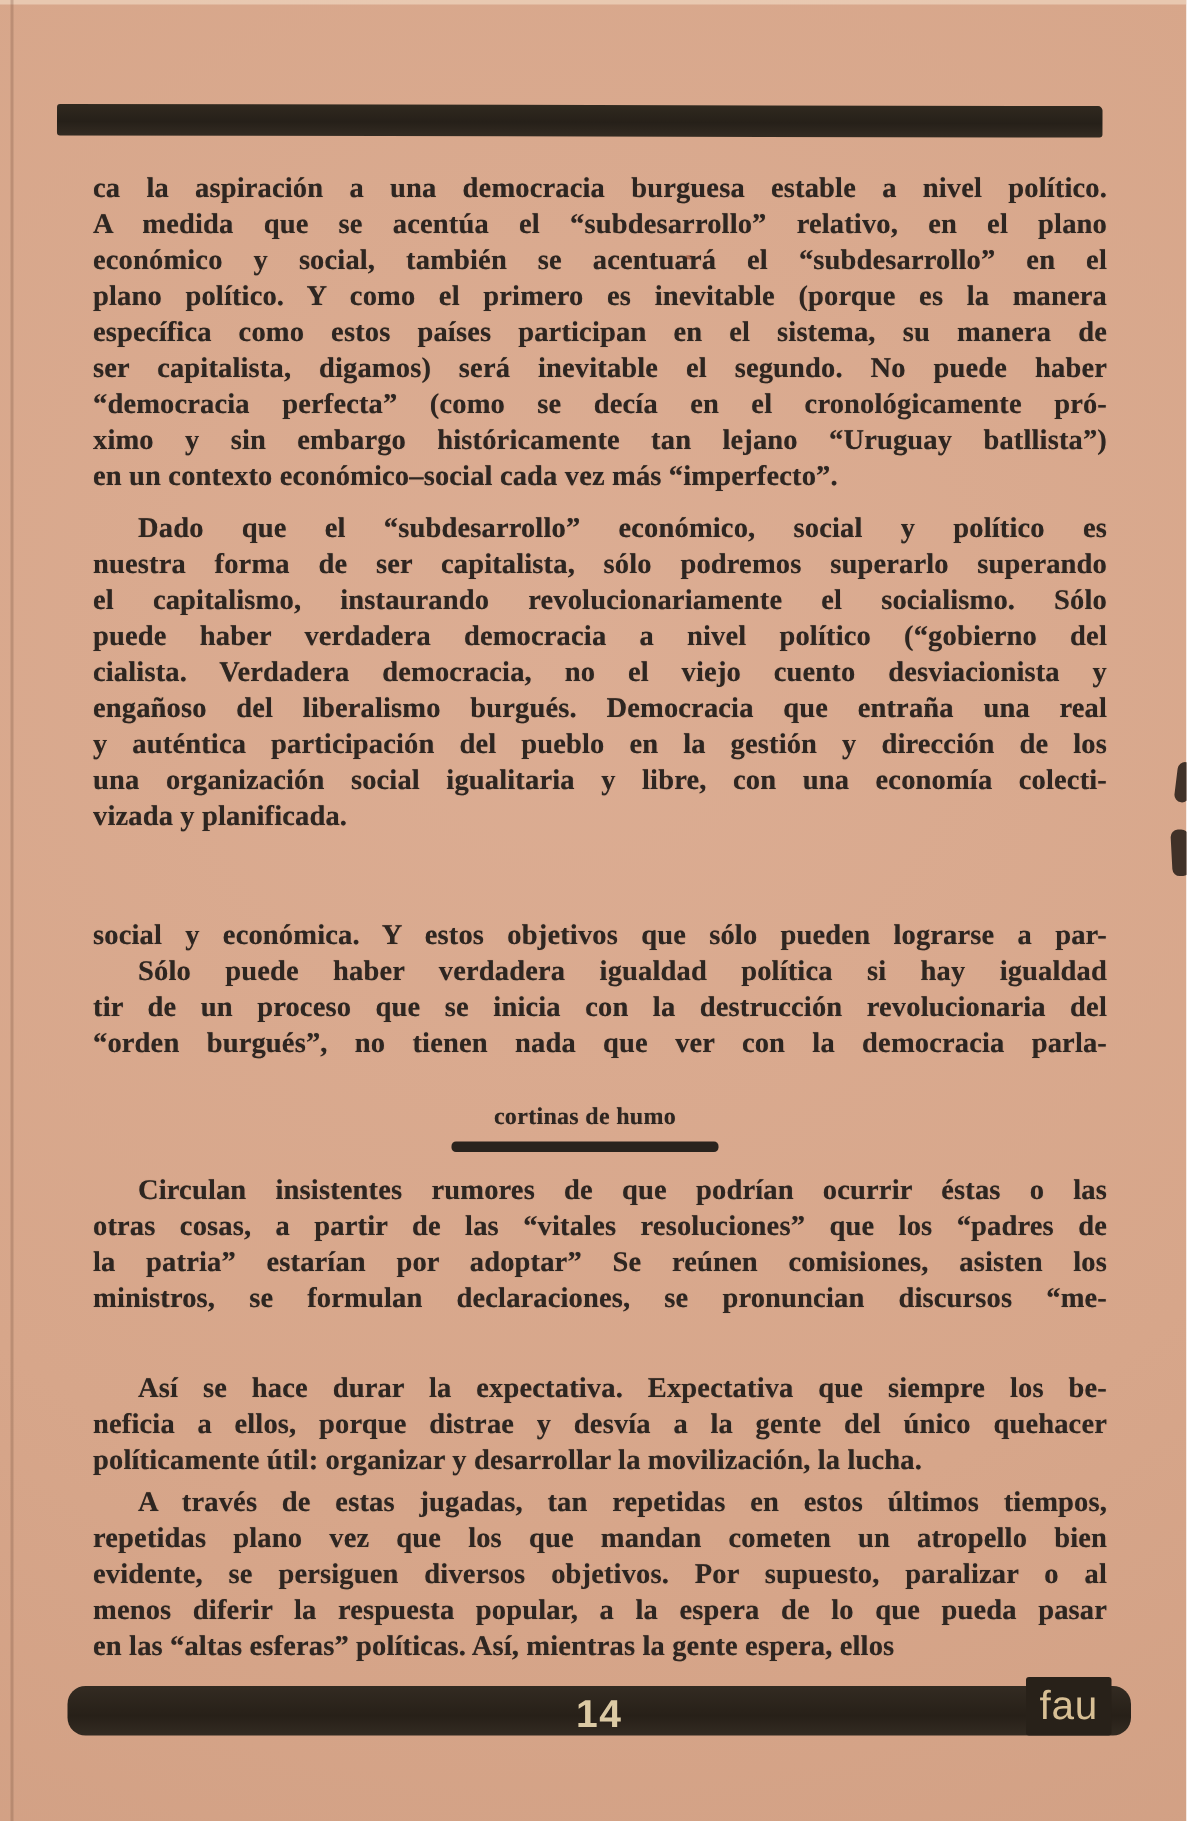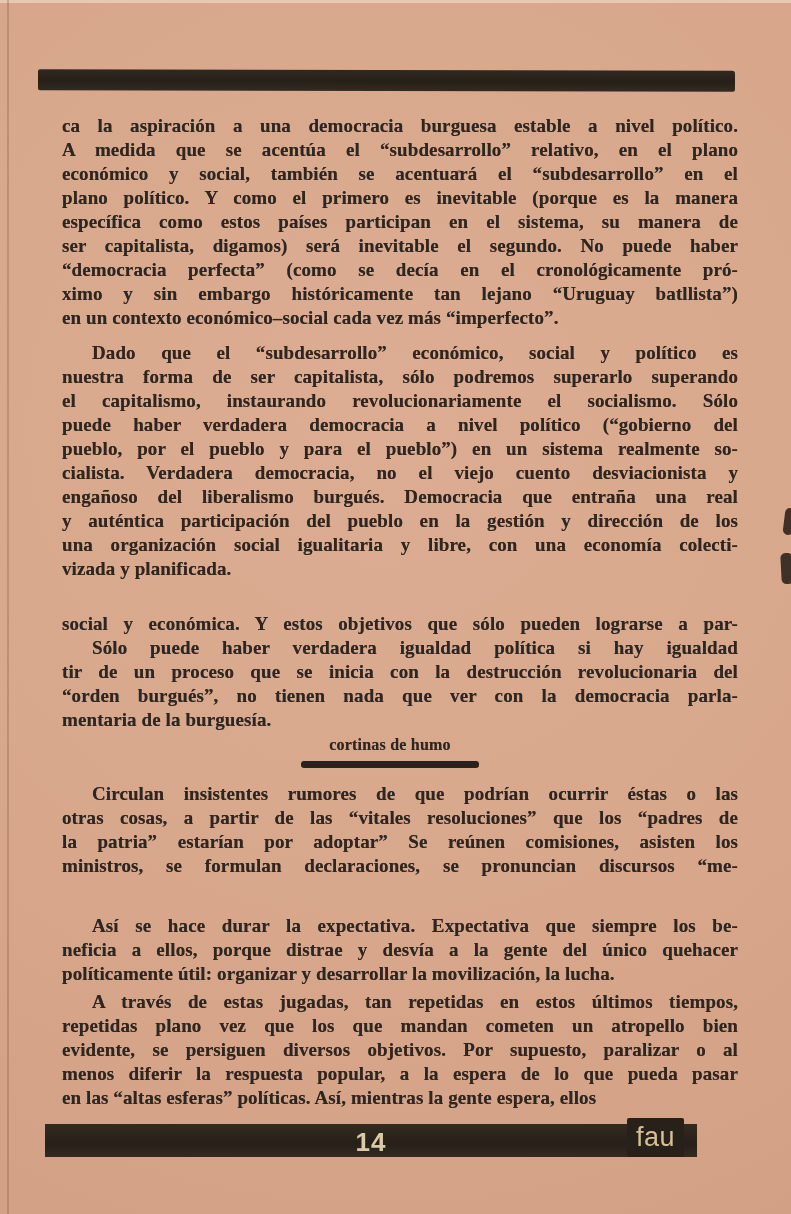--- a/index.html
+++ b/index.html
@@ -50,23 +50,23 @@
     font-size: 16px; font-weight: 700; letter-spacing: 0.2px;
     white-space: nowrap;
   }
   .heading-underline {
     position: absolute; top: 761px; left: calc(50% - 10px);
     transform: translateX(-50%);
     width: 178px; height: 7px;
     background: #2a231d; border-radius: 3px;
   }
   .footer-bar {
-    position: absolute; left: 45px; top: 1124px; width: 652px; height: 33px;
+    position: absolute; left: 45px; top: 1124px; width: 709px; height: 33px;
     background: linear-gradient(180deg, #332b22 0%, #272018 60%, #332b22 100%);
-    border-radius: 0;
+    border-radius: 12px;
   }
   .page-number {
     position: absolute; left: 0; top: 3px; width: 100%;
     text-align: center;
     font-family: "Liberation Sans", sans-serif;
     font-weight: 700; font-size: 26px; letter-spacing: 1px;
     color: #dccaa4;
   }
   .fau-block {
     position: absolute; right: 13px; top: -6px; height: 39px;
@@ -105,33 +105,31 @@
           <div class="line">ser capitalista, digamos) será inevitable el segundo. No puede haber</div>
           <div class="line">“democracia perfecta” (como se decía en el cronológicamente pró-</div>
           <div class="line">ximo y sin embargo históricamente tan lejano “Uruguay batllista”)</div>
           <div class="line last">en un contexto económico–social cada vez más “imperfecto”.</div>
         </div>
         <div class="paragraph pb-1 indent">
           <div class="line first">Dado que el “subdesarrollo” económico, social y político es</div>
           <div class="line">nuestra forma de ser capitalista, sólo podremos superarlo superando</div>
           <div class="line">el capitalismo, instaurando revolucionariamente el socialismo. Sólo</div>
           <div class="line">puede haber verdadera democracia a nivel político (“gobierno del</div>
-          <div class="line">pueblo, por el pueblo y para el pueblo”) en un sistema realmente so-</div>
           <div class="line">cialista. Verdadera democracia, no el viejo cuento desviacionista y</div>
           <div class="line">engañoso del liberalismo burgués. Democracia que entraña una real</div>
           <div class="line">y auténtica participación del pueblo en la gestión y dirección de los</div>
           <div class="line">una organización social igualitaria y libre, con una economía colecti-</div>
           <div class="line last">vizada y planificada.</div>
         </div>
         <div class="paragraph pb-2 indent">
           <div class="line">social y económica. Y estos objetivos que sólo pueden lograrse a par-</div>
           <div class="line first">Sólo puede haber verdadera igualdad política si hay igualdad</div>
           <div class="line">tir de un proceso que se inicia con la destrucción revolucionaria del</div>
           <div class="line">“orden burgués”, no tienen nada que ver con la democracia parla-</div>
-          <div class="line last">mentaria de la burguesía.</div>
         </div>
       </div>
 
     <div class="heading">cortinas de humo</div>
     <div class="heading-underline"></div>
 
     <div id="after-heading">
         <div class="paragraph pa-0 indent">
           <div class="line first">Circulan insistentes rumores de que podrían ocurrir éstas o las</div>
           <div class="line">otras cosas, a partir de las “vitales resoluciones” que los “padres de</div>

